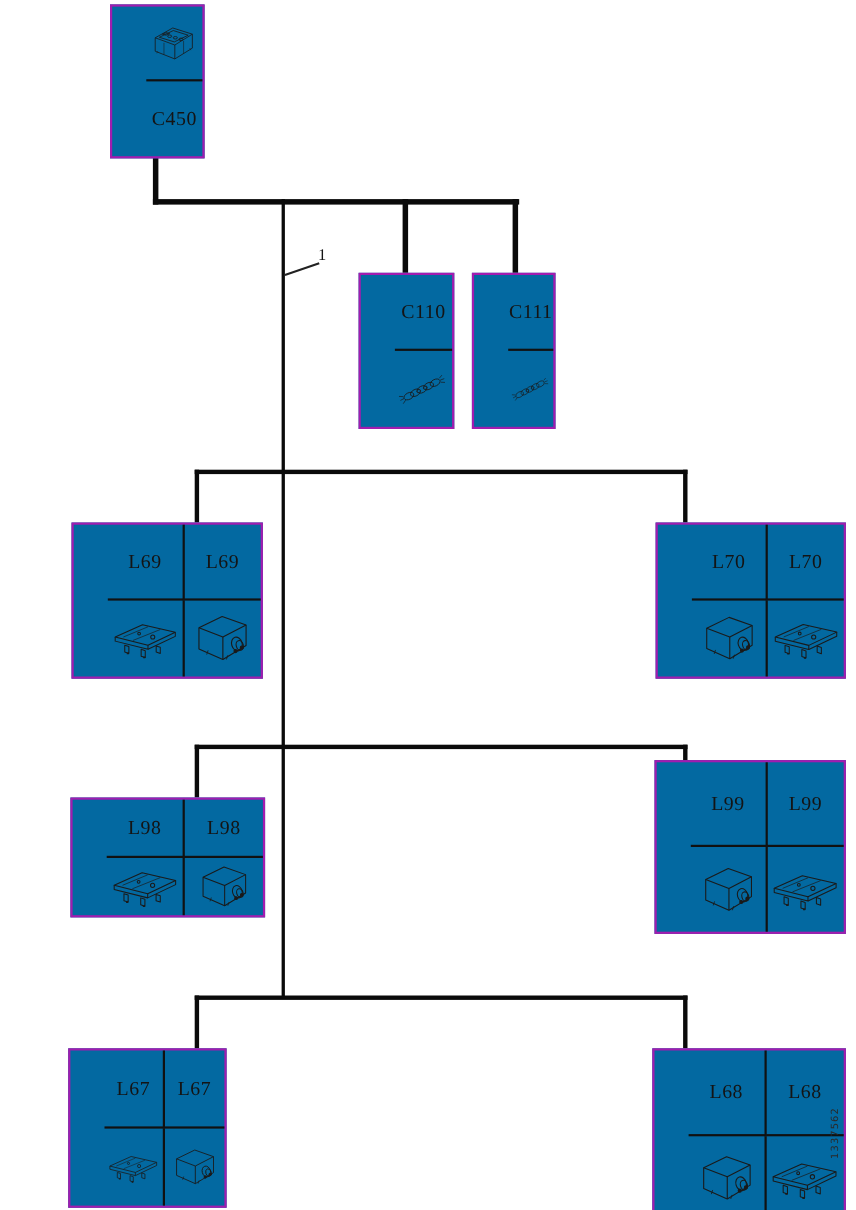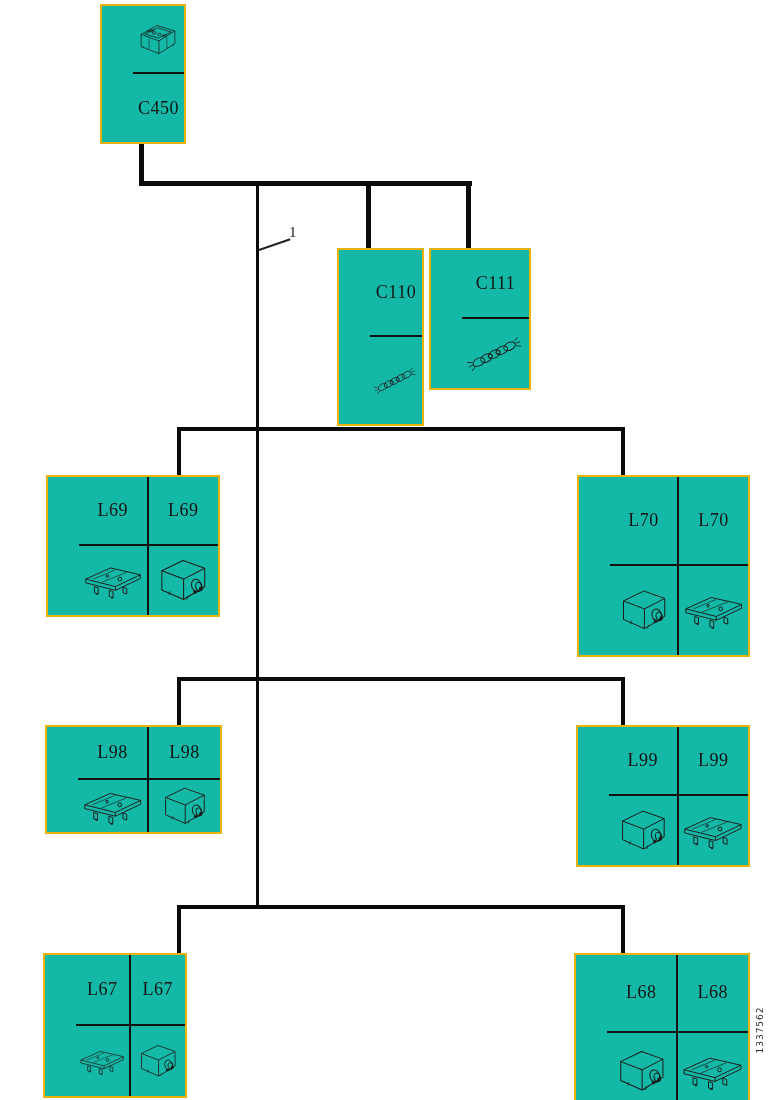--- a/index.html
+++ b/index.html
@@ -7,28 +7,28 @@
     position: relative;
     width: 778px;
     height: 1100px;
     background: #ffffff;
     overflow: hidden;
     font-family: "Liberation Serif", serif;
   }
   .line { position: absolute; background: #0a0a0a; }
   .pbox {
     position: absolute;
-    border: 2px solid #eab308;
-    background: #14b8a6;
+    border: 2px solid #a21caf;
+    background: #0369a1;
     box-sizing: border-box;
     display: grid;
     padding-left: 31px;
   }
   .box2row { grid-template-rows: 1fr 1fr; }
-  .grid2x2 { grid-template-columns: 1fr 1fr; grid-template-rows: 1fr 1fr; }
+  .grid2x2 { grid-template-columns: 1fr 1fr; grid-template-rows: 1fr 1fr; margin-left: 19px; }
   .cell {
     display: flex;
     align-items: center;
     justify-content: center;
     box-sizing: border-box;
     overflow: hidden;
   }
   .div-b { border-bottom: 2px solid #111; }
   .div-r { border-right: 2px solid #111; }
   .part-label {
@@ -159,34 +159,34 @@
         <svg viewBox="0 0 100 80">
             <use href="#sym-battery"></use>
           </svg>
       </span>
     </div>
     <div class="cell">
       <span class="part-label">C450</span>
     </div>
   </div>
 
-  <div class="pbox box2row" style="left:337px;top:248px;width:87px;height:178px">
+  <div class="pbox box2row" style="left:326px;top:248px;width:87px;height:142px">
     <div class="cell div-b">
       <span class="part-label">C110</span>
     </div>
     <div class="cell">
       <span class="part-art">
         <svg viewBox="0 0 100 70">
             <use href="#sym-strap"></use>
           </svg>
       </span>
     </div>
   </div>
 
-  <div class="pbox box2row" style="left:429px;top:248px;width:102px;height:142px">
+  <div class="pbox box2row" style="left:429px;top:248px;width:76px;height:142px">
     <div class="cell div-b">
       <span class="part-label">C111</span>
     </div>
     <div class="cell">
       <span class="part-art">
         <svg viewBox="0 0 100 70">
             <use href="#sym-strap"></use>
           </svg>
       </span>
     </div>
@@ -208,21 +208,21 @@
     </div>
     <div class="cell">
       <span class="part-art">
         <svg viewBox="0 0 100 80">
             <use href="#sym-lamp"></use>
           </svg>
       </span>
     </div>
   </div>
 
-  <div class="pbox grid2x2" style="left:577px;top:475px;width:173px;height:182px">
+  <div class="pbox grid2x2" style="left:577px;top:475px;width:173px;height:142px">
     <div class="cell div-r div-b">
       <span class="part-label">L70</span>
     </div>
     <div class="cell div-b">
       <span class="part-label">L70</span>
     </div>
     <div class="cell div-r">
       <span class="part-art">
         <svg viewBox="0 0 100 80">
             <use href="#sym-lamp"></use>
@@ -254,21 +254,21 @@
     </div>
     <div class="cell">
       <span class="part-art">
         <svg viewBox="0 0 100 80">
             <use href="#sym-lamp"></use>
           </svg>
       </span>
     </div>
   </div>
 
-  <div class="pbox grid2x2" style="left:576px;top:725px;width:174px;height:142px">
+  <div class="pbox grid2x2" style="left:576px;top:691px;width:174px;height:158px">
     <div class="cell div-r div-b">
       <span class="part-label">L99</span>
     </div>
     <div class="cell div-b">
       <span class="part-label">L99</span>
     </div>
     <div class="cell div-r">
       <span class="part-art">
         <svg viewBox="0 0 100 80">
             <use href="#sym-lamp"></use>

